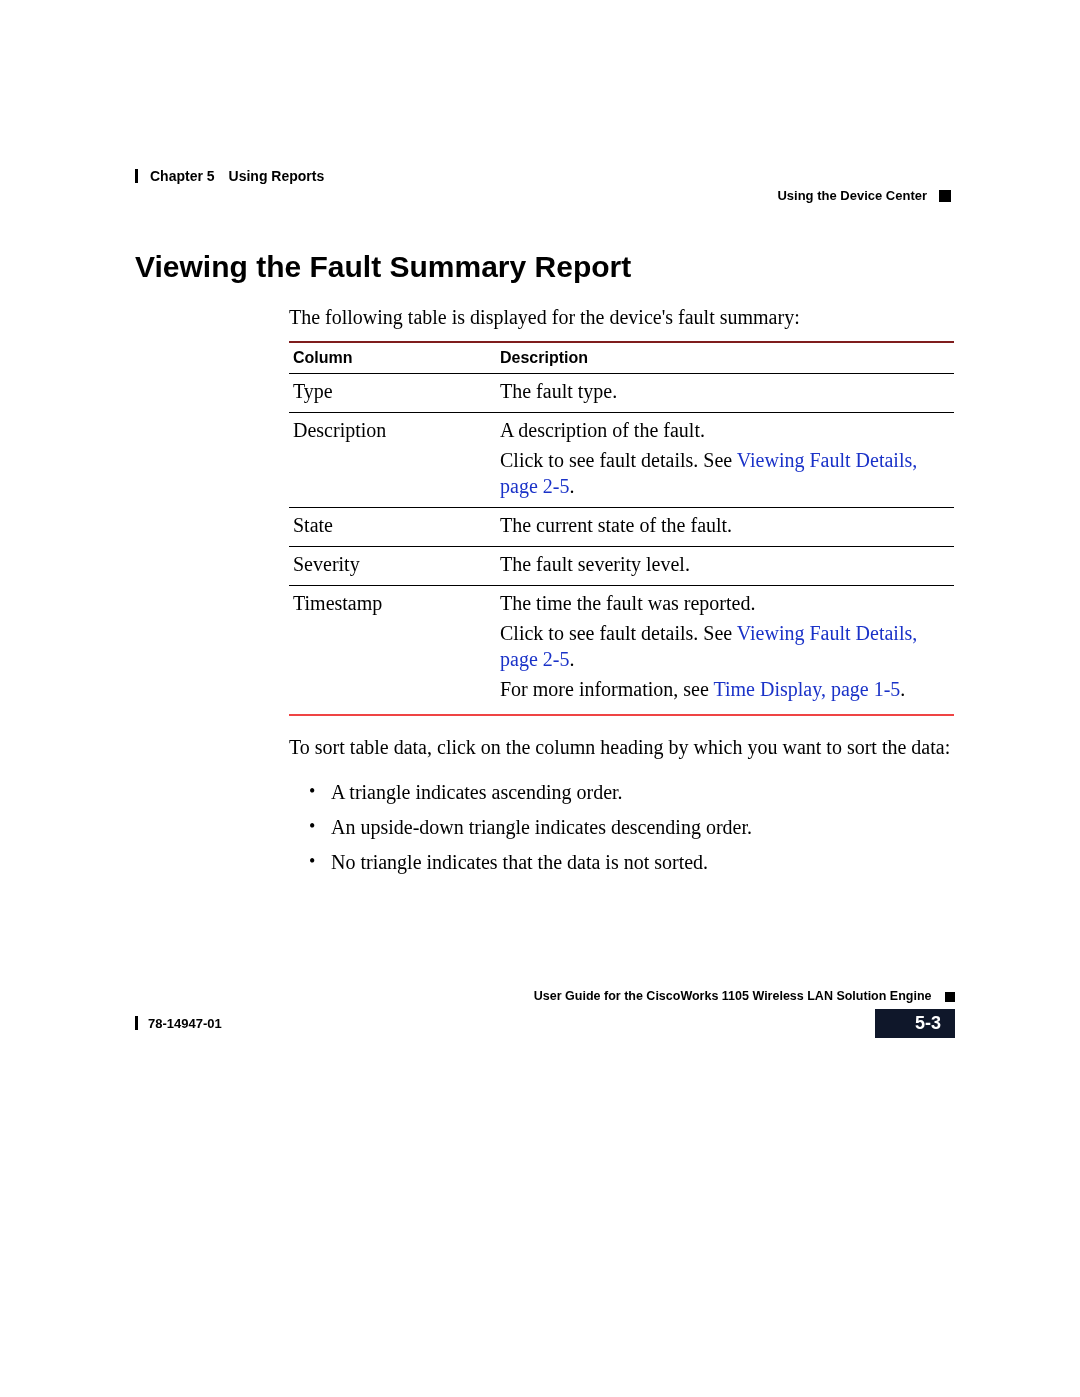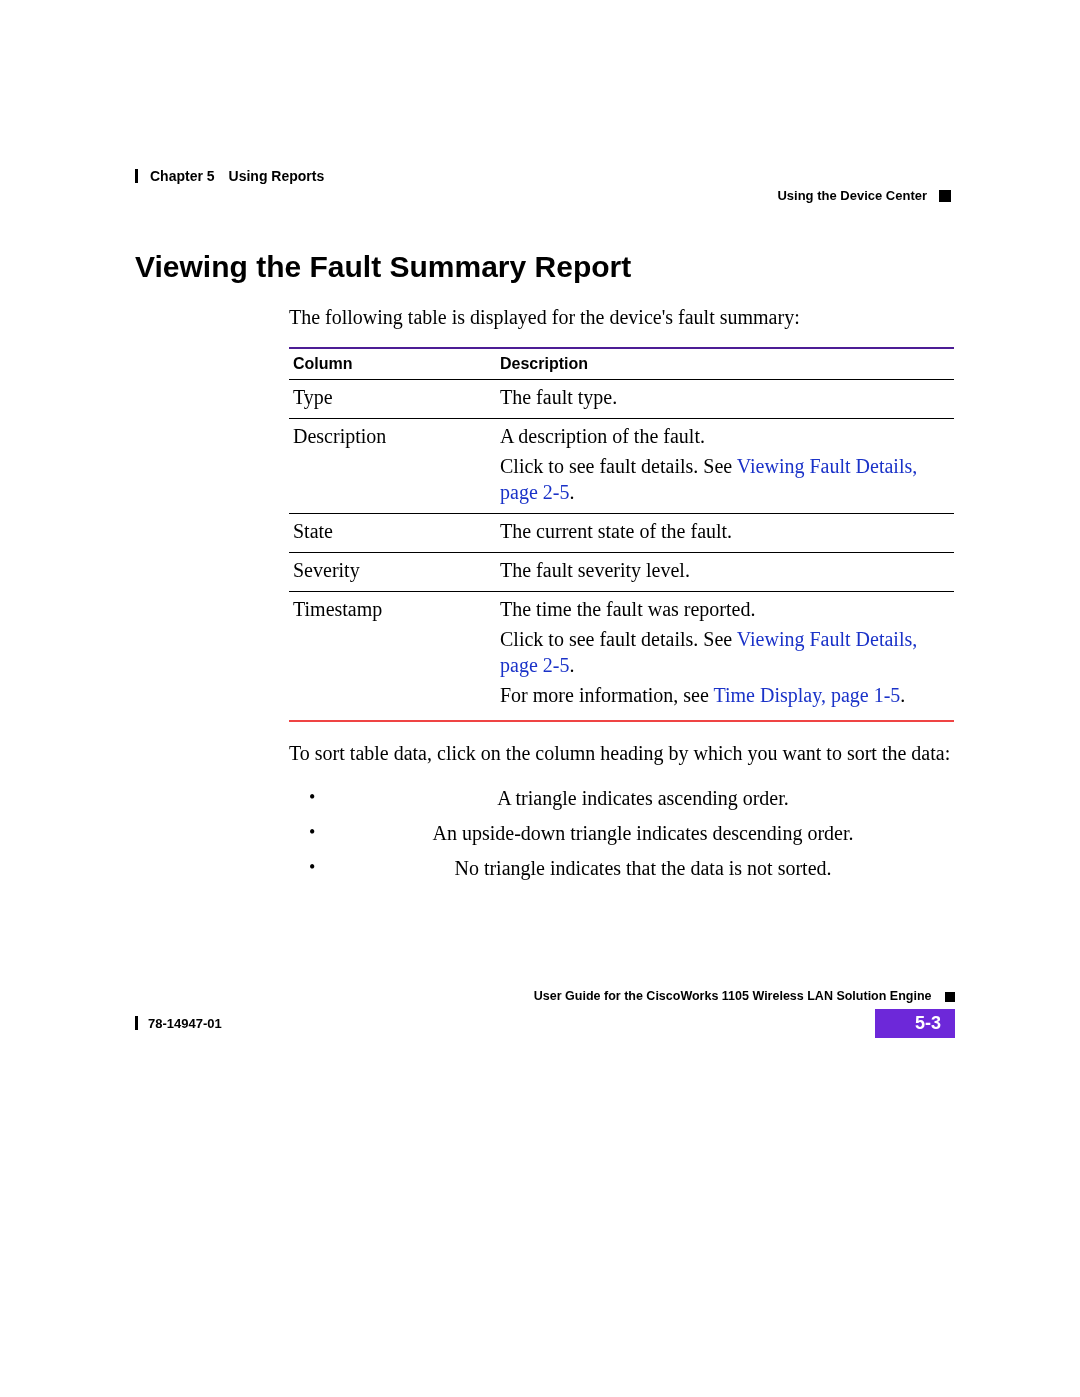--- a/index.html
+++ b/index.html
@@ -61,38 +61,38 @@
   }
   h1.section-title {
     font-family: Arial, Helvetica, sans-serif;
     font-weight: bold;
     font-size: 30px;
     margin: 0 0 22px 0;
   }
   .intro {
     margin-left: 154px;
     font-size: 20px;
-    margin-bottom: 18px;
+    margin-bottom: 12px;
   }
   .table-caption {
     margin-left: 154px;
     font-family: Arial, Helvetica, sans-serif;
     font-style: italic;
     font-weight: bold;
     font-size: 16px;
     margin-bottom: 6px;
   }
   table.fault {
     margin-left: 154px;
     border-collapse: collapse;
     width: 665px;
     font-size: 20px;
   }
   table.fault thead th {
-    border-top: 2px solid #4c1d95;
+    border-top: 2px solid #7f1d1d;
     border-bottom: 1px solid #000;
     text-align: left;
     font-family: Arial, Helvetica, sans-serif;
     font-size: 16px;
     font-weight: bold;
     padding: 6px 8px 6px 4px;
   }
   table.fault td {
     vertical-align: top;
     padding: 4px 8px 4px 4px;
@@ -107,21 +107,20 @@
   .post-text {
     margin-left: 154px;
     font-size: 20px;
     margin-top: 20px;
   }
   ul.bullets {
     margin: 2px 0 0 170px;
     padding: 0;
     list-style: none;
     font-size: 20px;
-    text-align: center;
   }
   ul.bullets li {
     position: relative;
     padding-left: 26px;
     margin: 8px 0;
     line-height: 1.35;
   }
   ul.bullets li::before {
     content: "•";
     position: absolute;
@@ -164,21 +163,21 @@
     font-weight: bold;
   }
   .ftr-left .vrule {
     display: inline-block;
     width: 3px;
     height: 14px;
     background: #000;
     margin-right: 10px;
   }
   .page-badge {
-    background: #6d28d9;
+    background: #0f172a;
     color: #fff;
     font-weight: bold;
     font-size: 18px;
     padding: 4px 14px 4px 40px;
     font-family: Arial, Helvetica, sans-serif;
   }
 </style>
 </head>
 <body>
 

